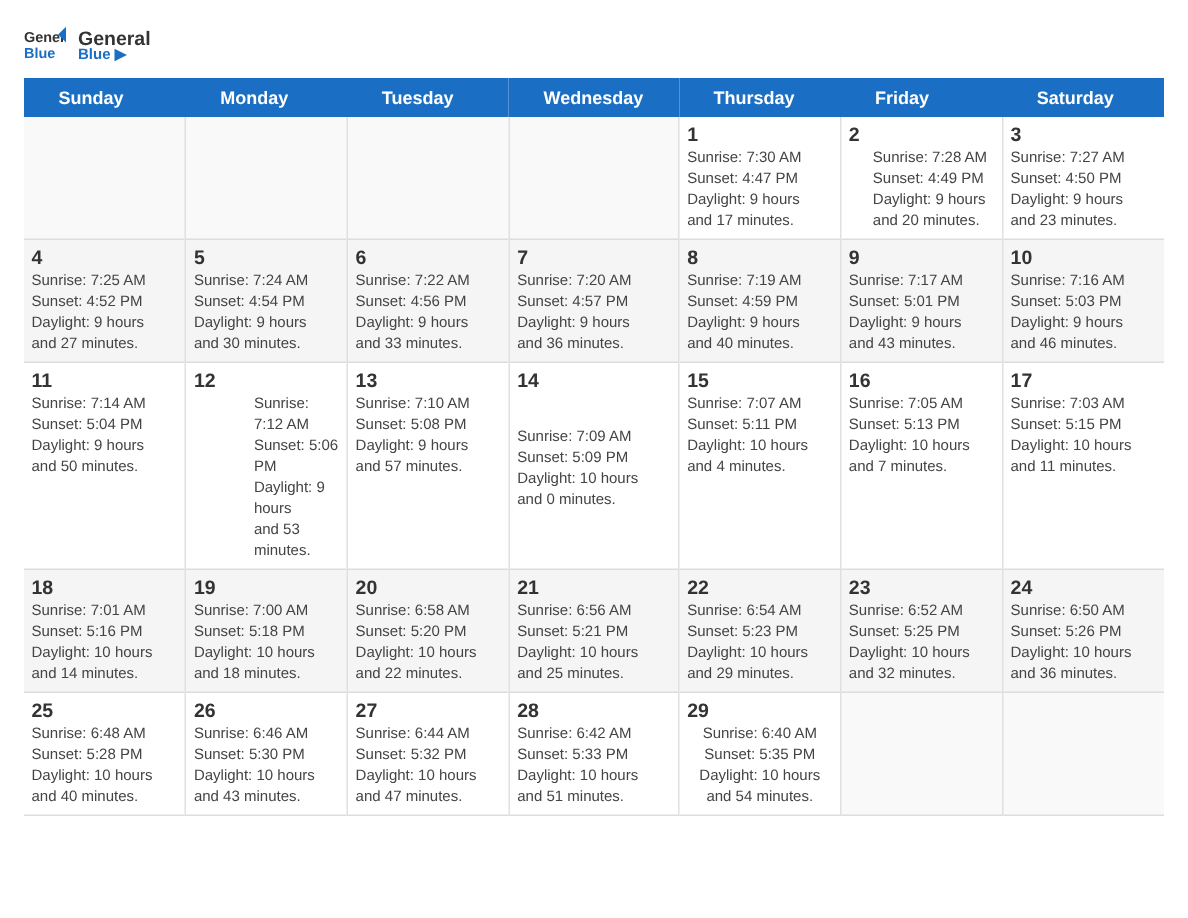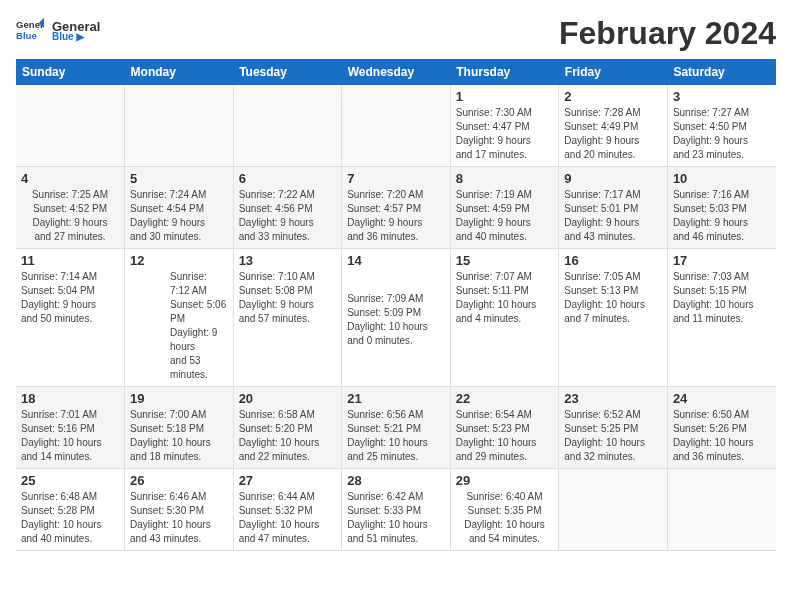--- a/index.html
+++ b/index.html
@@ -40,21 +40,21 @@
     }
     table {
       width: 100%;
       border-collapse: collapse;
       font-size: 11px;
     }
     thead tr th {
       background: #1a6fc4;
       color: #fff;
       text-align: left;
-      padding: 6px 6px;
+      padding: 6px 23px;
       font-size: 12px;
       font-weight: bold;
     }
     tbody tr {
       border-bottom: 1px solid #ddd;
     }
     tbody tr:nth-child(odd) {
       background: #fff;
     }
     tbody tr:nth-child(even) {
@@ -92,21 +92,20 @@
       <text x="0" y="14" font-size="11" font-weight="bold" fill="#333" font-family="Arial">General</text>
       <text x="0" y="26" font-size="11" font-weight="bold" fill="#1a6fc4" font-family="Arial">Blue</text>
       <polygon points="26,8 32,2 32,14" fill="#1a6fc4"></polygon>
     </svg>
     <div style="margin-left:4px;">
       <div style="font-size:13px;font-weight:bold;color:#333;">General</div>
       <div style="font-size:10px;font-weight:bold;color:#1a6fc4;margin-top:-3px;">Blue ▶</div>
     </div>
   </div>
   <div class="title-block">
-    <div class="month-title">February 2024</div>
   </div>
 </div>
 
 <table>
   <thead>
     <tr>
     <th>Sunday</th>
         <th>Monday</th>
         <th>Tuesday</th>
         <th>Wednesday</th>
@@ -123,37 +122,37 @@
         <td class="empty"></td>
         <td>
           <div class="day-num">1</div>
           <div class="day-info" style="white-space: pre-line;">Sunrise: 7:30 AM
 Sunset: 4:47 PM
 Daylight: 9 hours
 and 17 minutes.</div>
         </td>
         <td>
           <div class="day-num">2</div>
-          <div class="day-info" style="white-space: pre-line;">Sunrise: 7:28 AM
+          <div class="day-info" style="white-space: pre-line; margin-left: 16px;">Sunrise: 7:28 AM
 Sunset: 4:49 PM
 Daylight: 9 hours
 and 20 minutes.</div>
         </td>
         <td>
           <div class="day-num">3</div>
           <div class="day-info" style="white-space: pre-line;">Sunrise: 7:27 AM
 Sunset: 4:50 PM
 Daylight: 9 hours
 and 23 minutes.</div>
         </td>
       </tr>
       <tr>
         <td>
           <div class="day-num">4</div>
-          <div class="day-info" style="white-space: pre-line; text-align: center;">Sunrise: 7:25 AM
+          <div class="day-info" style="white-space: pre-line;">Sunrise: 7:25 AM
 Sunset: 4:52 PM
 Daylight: 9 hours
 and 27 minutes.</div>
         </td>
         <td>
           <div class="day-num">5</div>
           <div class="day-info" style="white-space: pre-line;">Sunrise: 7:24 AM
 Sunset: 4:54 PM
 Daylight: 9 hours
 and 30 minutes.</div>

